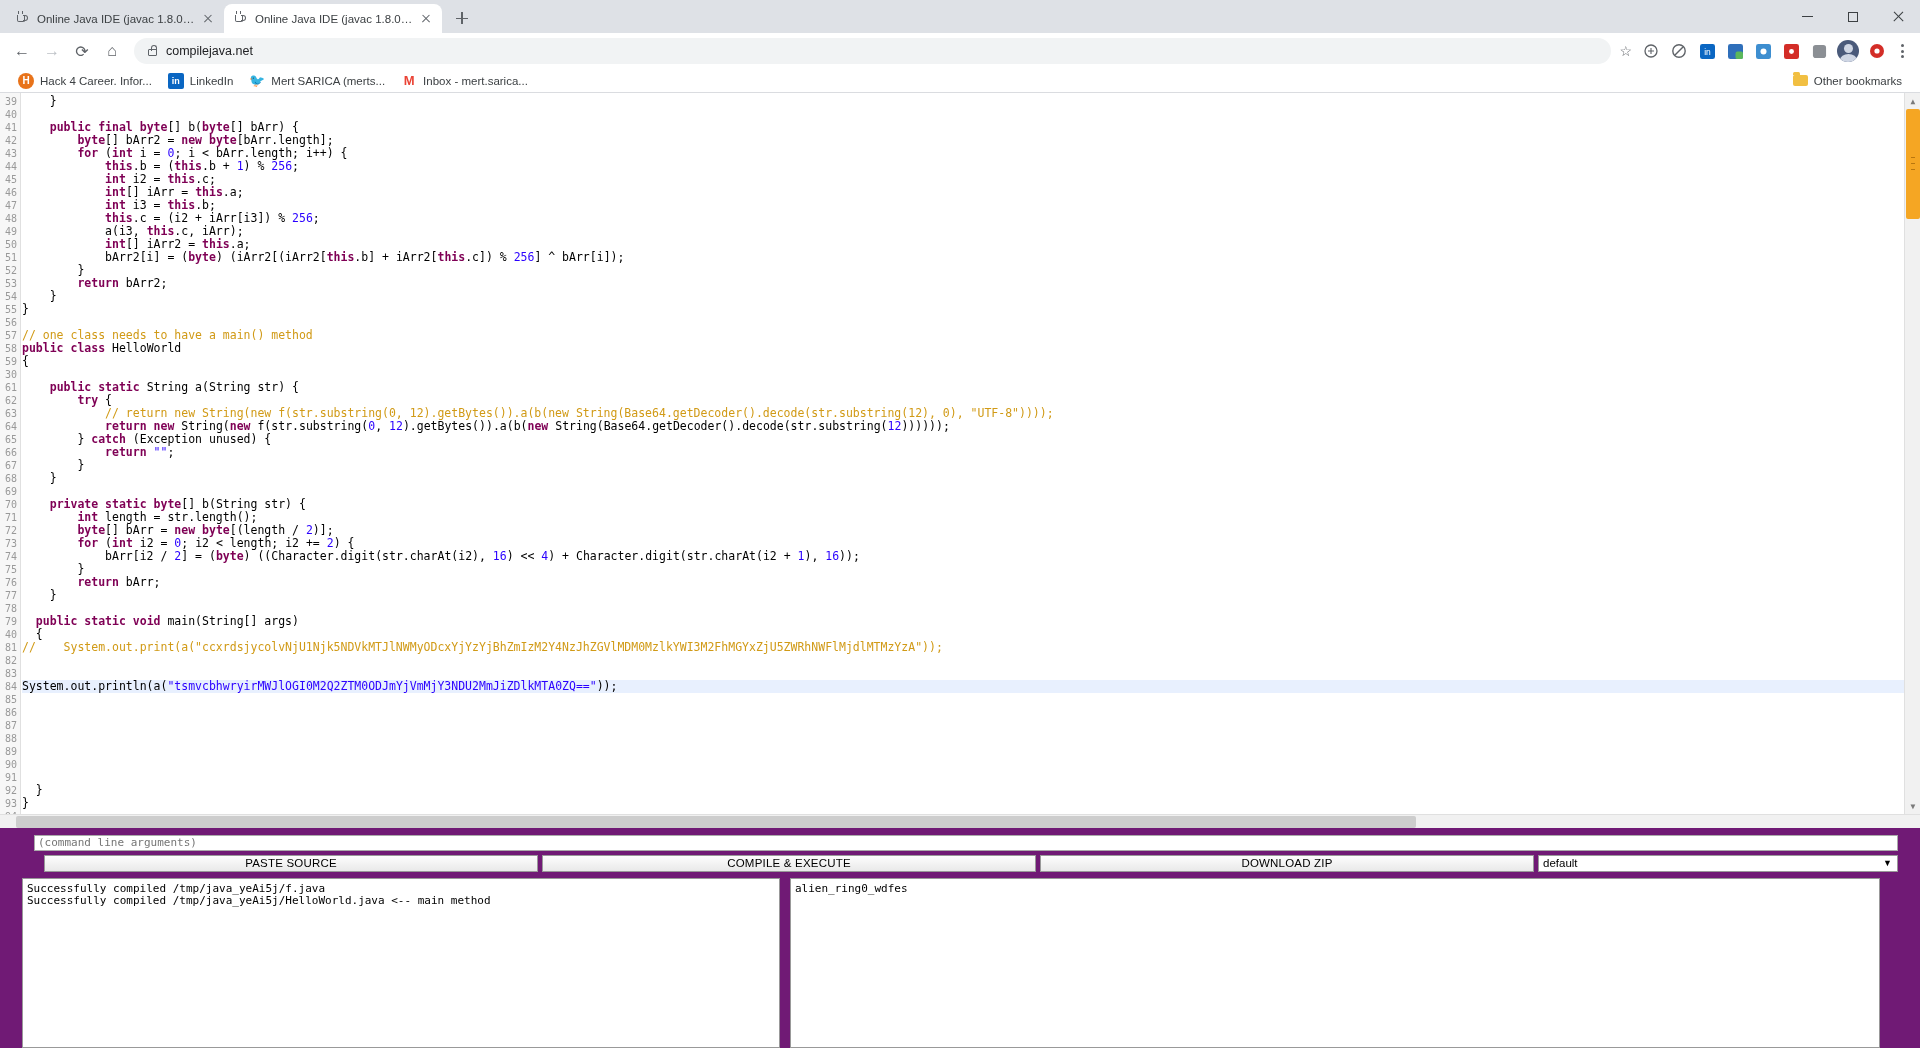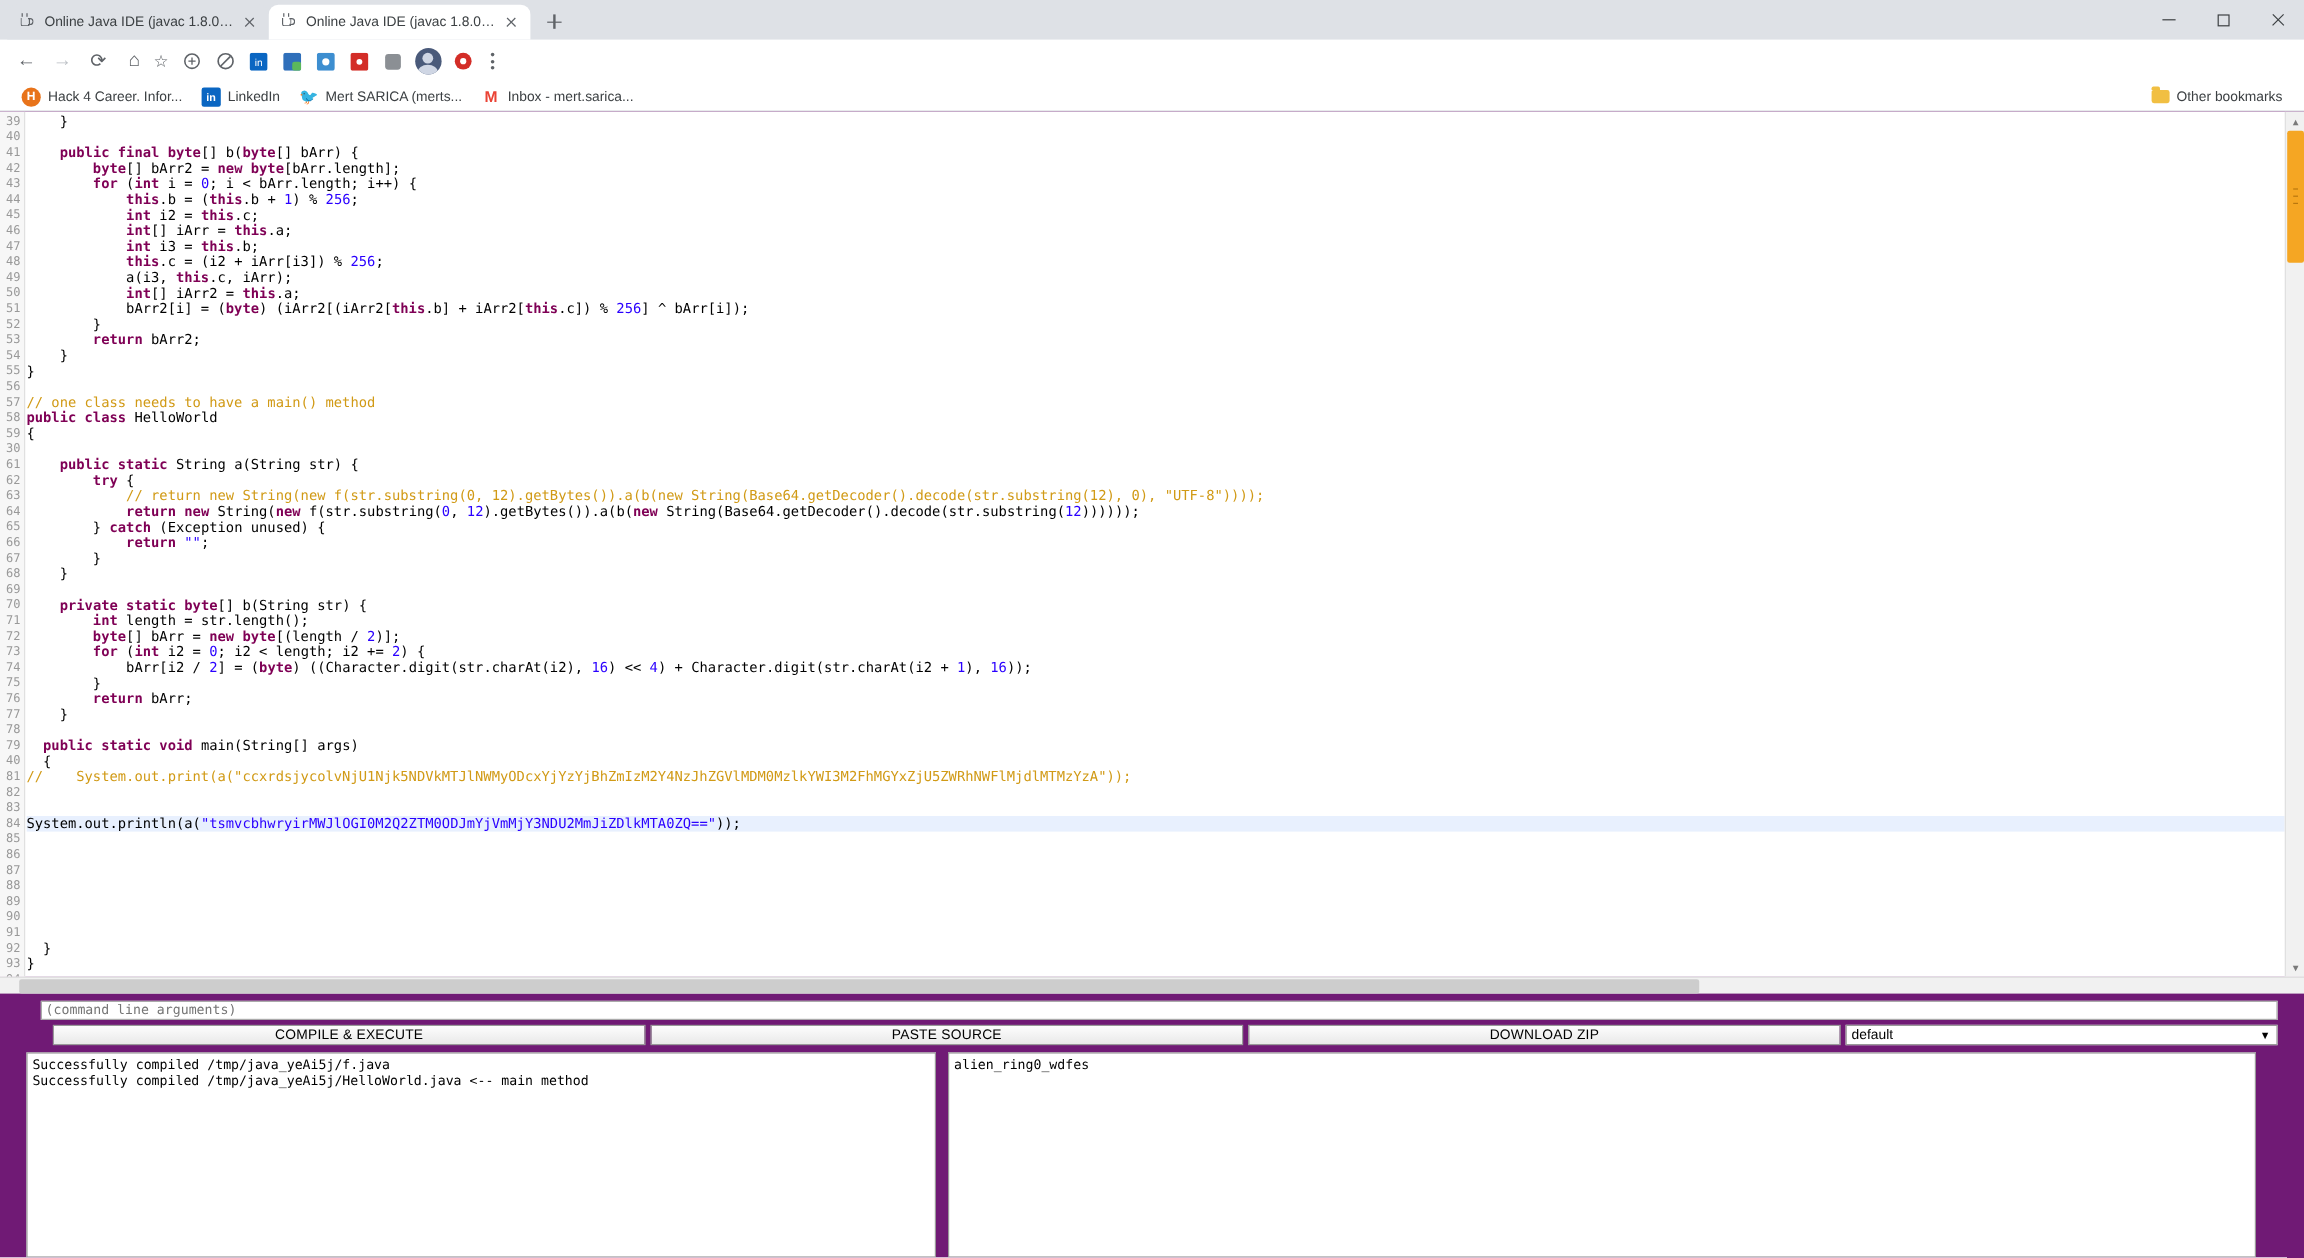--- a/index.html
+++ b/index.html
@@ -228,20 +228,24 @@
           <span class="wb-close"></span>
         </div>
     </div>
   </div>
 
   <div class="toolbar">
     <div class="navbtn">←</div>
     <div class="navbtn dim">→</div>
     <div class="navbtn">⟳</div>
     <div class="navbtn">⌂</div>
+    <div class="omnibox">
+      <span class="lock"></span>
+      <span>compilejava.net</span>
+    </div>
     <div class="star">☆</div>
     <div class="ext">
       <svg width="16" height="16" viewBox="0 0 16 16">
           <circle cx="8" cy="8" r="6" fill="none" stroke="#5f6368" stroke-width="1.3"></circle>
           <path d="M5 8h6M8 5v6" stroke="#5f6368" stroke-width="1.1"></path>
         </svg>
     </div>
     <div class="ext">
       <svg width="16" height="16" viewBox="0 0 16 16">
           <circle cx="8" cy="8" r="6.2" fill="none" stroke="#5f6368" stroke-width="1.4"></circle>
@@ -395,22 +399,22 @@
 
     <div class="hscroll">
       <div class="hthumb"></div>
     </div>
 
     <div class="argsrow">
       <input class="argsinput" type="text" placeholder="(command line arguments)" style="">
     </div>
 
     <div class="btnrow">
+      <div class="bigbtn">PASTE SOURCE</div>
       <div class="bigbtn">COMPILE &amp; EXECUTE</div>
-      <div class="bigbtn">PASTE SOURCE</div>
       <div class="bigbtn">DOWNLOAD ZIP</div>
       <div class="selwrap">
         <span>default</span>
         <span class="arrow">▼</span>
       </div>
     </div>
 
     <div class="outputs">
       <div class="outbox left">Successfully compiled /tmp/java_yeAi5j/f.java
 Successfully compiled /tmp/java_yeAi5j/HelloWorld.java &lt;-- main method</div>

